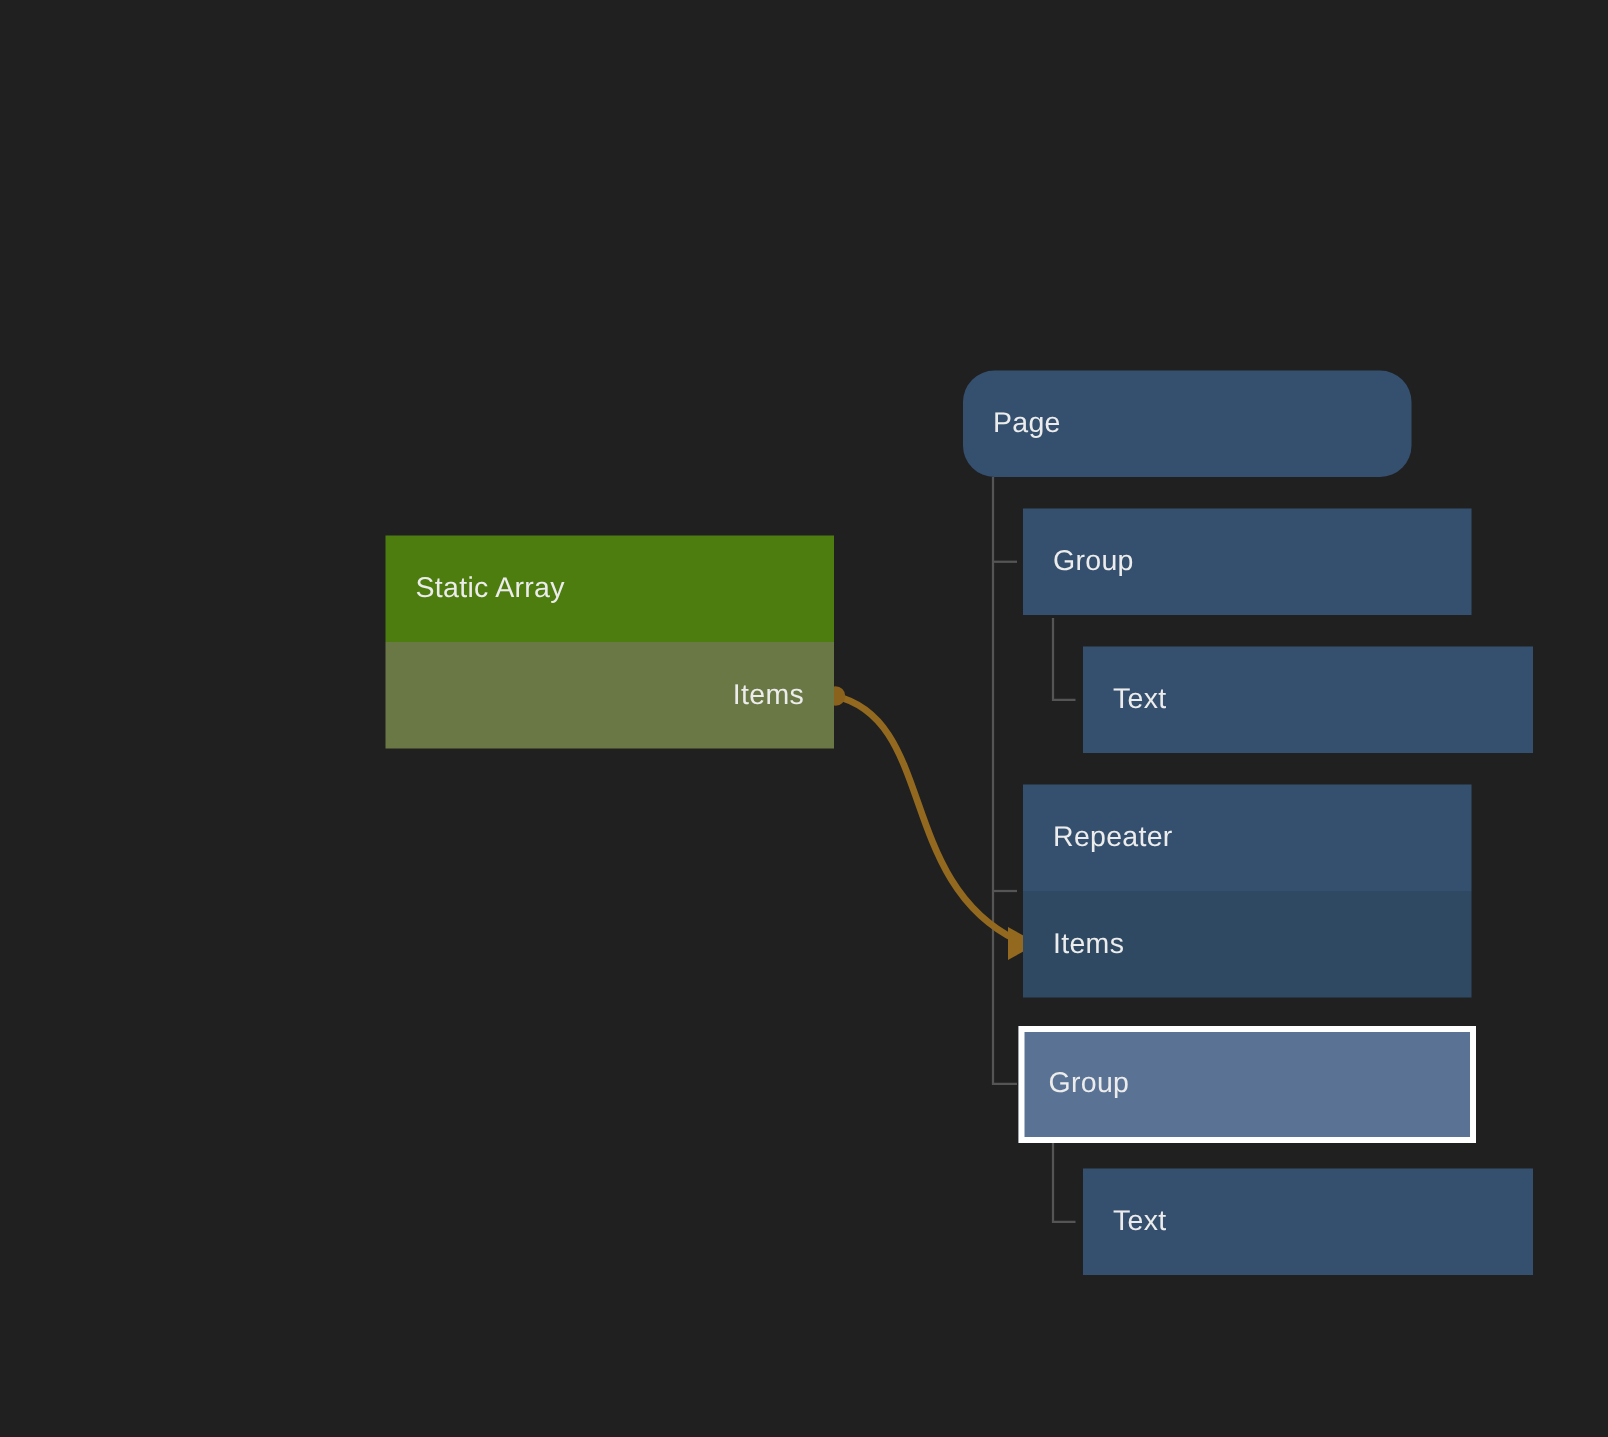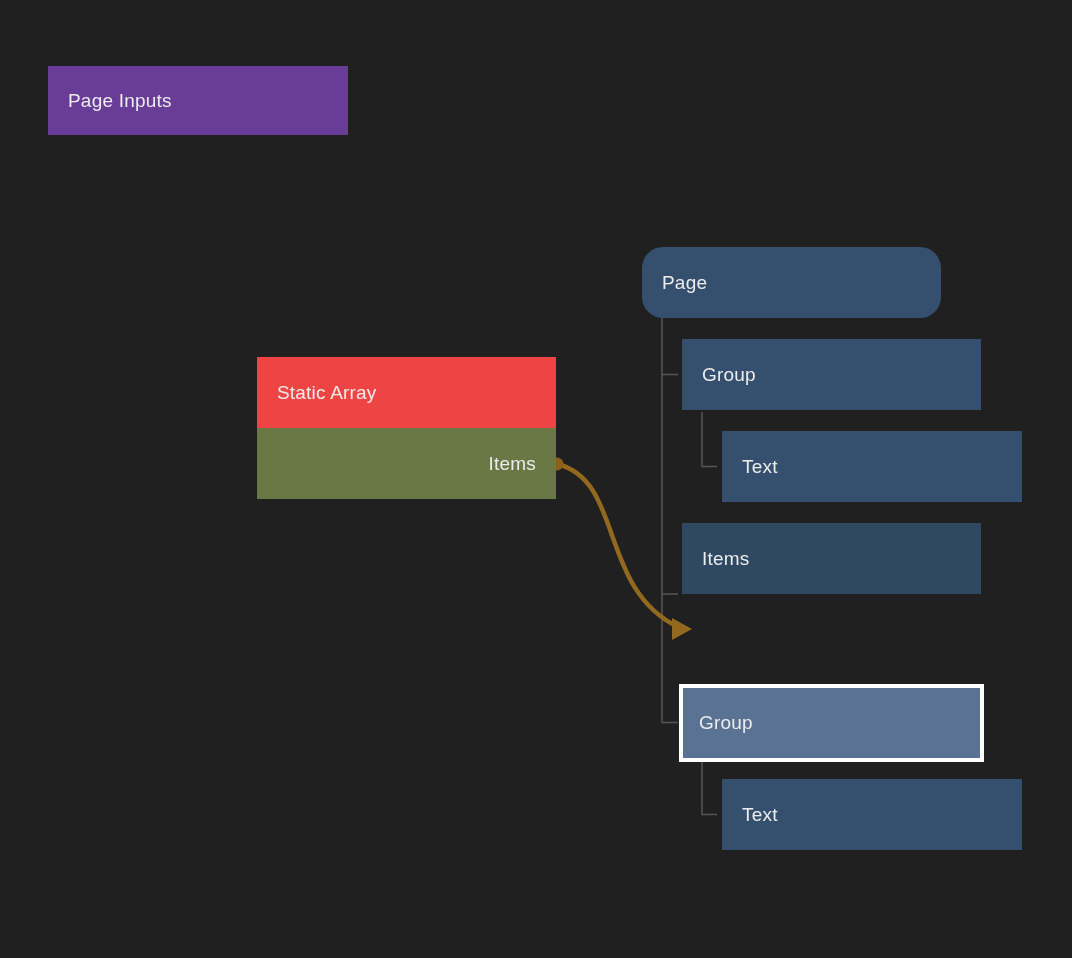--- a/index.html
+++ b/index.html
@@ -19,21 +19,21 @@
     letter-spacing:.2px;
   }
   .row{
     display:flex;align-items:center;
     height:71px;padding:0 20px;box-sizing:border-box;
   }
   .row.right{justify-content:flex-end;}
   .n-purple{background:#693c97;}
   .n-blue{background:#35506e;}
   .n-blue-body{background:#2f4963;}
-  .n-green-head{background:#ef4444;align-items:center;}
+  .n-green-head{background:#4d7c0f;align-items:center;}
   .n-green-body{background:#6a7845;}
   .n-selected{
     background:#5a7394;
     border:4px solid #ffffff;
   }
   .single{display:flex;align-items:center;padding:0 20px;}
   .sel-inner{display:flex;align-items:center;height:100%;padding:0 16px;}
 </style>
 </head>
 <body>
@@ -50,23 +50,20 @@
       <path d="M702 762 L702 814.5 L717 814.5"></path>
     </g>
 
     <g>
       <path d="M557 464 C624 480 598 588 678 627" stroke="#92691E" stroke-width="4.5" fill="none" stroke-linecap="round"></path>
       <polygon points="692,629 672,618 672,640" fill="#92691E"></polygon>
       <circle cx="557" cy="464" r="6.5" fill="#8A621C"></circle>
     </g>
   </svg>
 
-  <div class="node n-purple single" style="left:48px;top:66px;width:300px;height:69px;">
-    <span>Page Inputs</span>
-  </div>
 
   <div class="node" style="left:257px;top:357px;width:299px;height:142px;">
     <div class="row n-green-head">
       <span>Static Array</span>
     </div>
     <div class="row right n-green-body">
       <span>Items</span>
     </div>
   </div>
 
@@ -76,20 +73,23 @@
 
   <div class="node n-blue single" style="left:682px;top:339px;width:299px;height:71px;">
     <span>Group</span>
   </div>
 
   <div class="node n-blue single" style="left:722px;top:431px;width:300px;height:71px;">
     <span>Text</span>
   </div>
 
   <div class="node" style="left:682px;top:523px;width:299px;height:142px;">
+    <div class="row n-blue">
+      <span>Repeater</span>
+    </div>
     <div class="row n-blue-body">
       <span>Items</span>
     </div>
   </div>
 
   <div class="node n-selected" style="left:679px;top:684px;width:305px;height:78px;">
     <div class="sel-inner">
       <span>Group</span>
     </div>
   </div>

